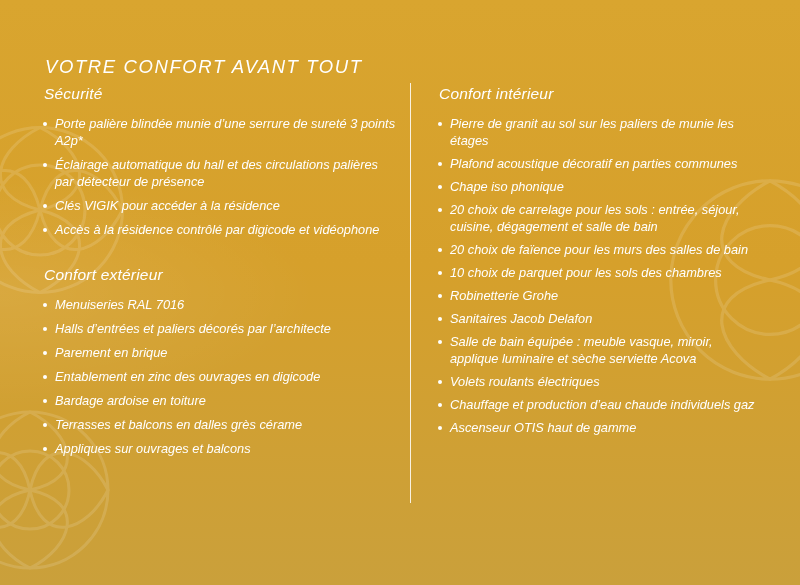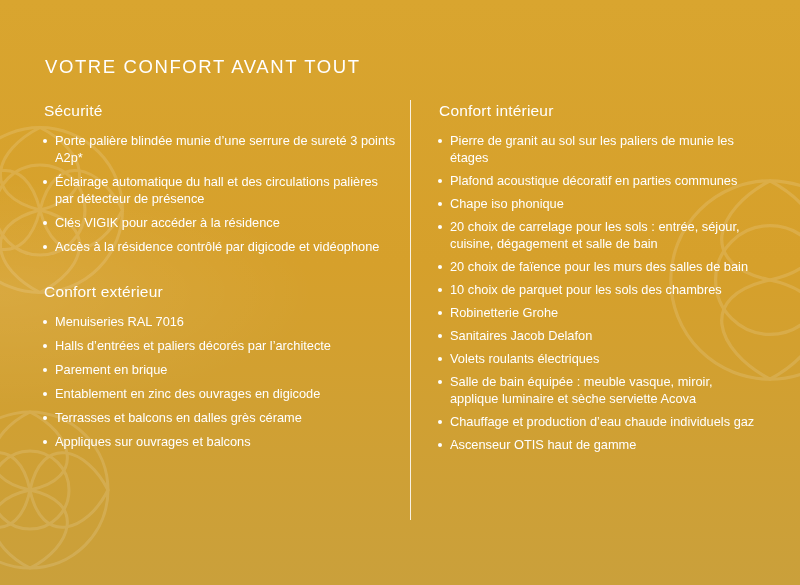--- a/index.html
+++ b/index.html
@@ -16,20 +16,21 @@
   }
 
   .page {
     position: relative;
     width: 800px;
     height: 585px;
     box-sizing: border-box;
     background:
       radial-gradient(ellipse at 0% 50%, rgba(255,255,255,0.09) 0%, rgba(255,255,255,0.0) 28%),
       linear-gradient(180deg, #d9a52f 0%, #d6a02b 45%, #caa03b 100%);
+    font-style: italic;
   }
 
   
   .motif {
     position: absolute;
     opacity: 0.13;
     pointer-events: none;
   }
   .motif-left  { left: -110px; top: 60px; }
   .motif-left2 { left: -120px; top: 340px; }
@@ -41,21 +42,21 @@
     top: 44px;
     font-size: 18.5px;
     letter-spacing: 1.6px;
     font-weight: normal;
     color: #ffffff;
   }
 
   .content {
     position: absolute;
     left: 40px;
-    top: 96px;
+    top: 79px;
     width: 720px;
     display: flex;
   }
 
   .col-left {
     width: 370px;
     padding-right: 14px;
     box-sizing: border-box;
   }
   .divider {
@@ -158,39 +159,40 @@
         <li>Clés VIGIK pour accéder à la résidence</li>
         <li>Accès à la résidence contrôlé par digicode et vidéophone</li>
       </ul>
 
       <h2 class="section-head second">Confort extérieur</h2>
       <ul class="items">
         <li>Menuiseries RAL 7016</li>
         <li>Halls d’entrées et paliers décorés par l’architecte</li>
         <li>Parement en brique</li>
         <li>Entablement en zinc des ouvrages en digicode</li>
+        <li>Bardage ardoise en toiture</li>
         <li>Terrasses et balcons en dalles grès cérame</li>
         <li>Appliques sur ouvrages et balcons</li>
       </ul>
     </div>
 
     <div class="divider"></div>
 
     <div class="col-right">
       <h2 class="section-head">Confort intérieur</h2>
       <ul class="items right">
         <li>Pierre de granit au sol sur les paliers de munie les étages</li>
         <li>Plafond acoustique décoratif en parties communes</li>
         <li>Chape iso phonique</li>
         <li>20 choix de carrelage pour les sols : entrée, séjour, cuisine, dégagement et salle de bain</li>
         <li>20 choix de faïence pour les murs des salles de bain</li>
         <li>10 choix de parquet pour les sols des chambres</li>
         <li>Robinetterie Grohe</li>
         <li>Sanitaires Jacob Delafon</li>
+        <li>Salle de bain équipée : meuble vasque, miroir, applique luminaire et sèche serviette Acova</li>
         <li>Volets roulants électriques</li>
-        <li>Salle de bain équipée : meuble vasque, miroir, applique luminaire et sèche serviette Acova</li>
         <li>Chauffage et production d’eau chaude individuels gaz</li>
         <li>Ascenseur OTIS haut de gamme</li>
       </ul>
     </div>
 
   </div>
 </div>
 
 </body></html>

